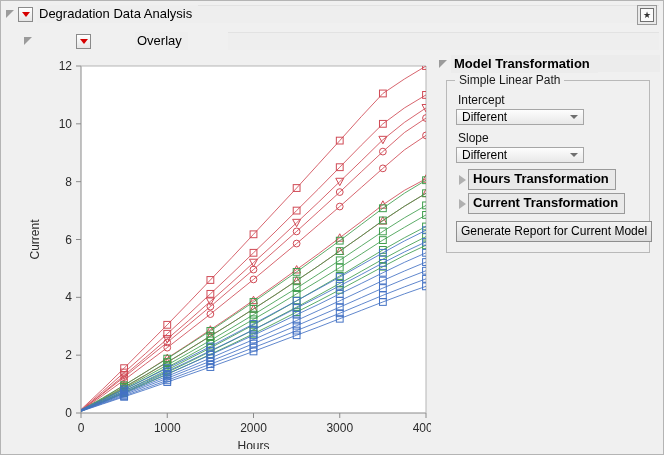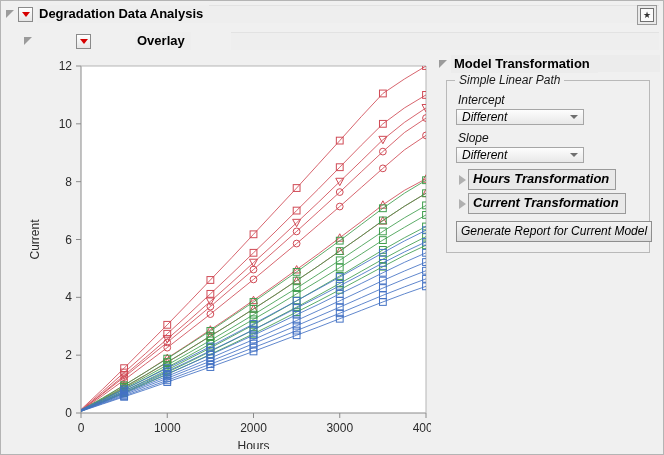--- a/index.html
+++ b/index.html
@@ -40,21 +40,21 @@
     display:flex;align-items:center;justify-content:center;
     margin-right:4px;
   }
   .redbtn:after{
     content:"";width:0;height:0;
     border-left:4px solid transparent;
     border-right:4px solid transparent;
     border-top:5px solid #d60000;
   }
   .outline-title{
-    font-weight:bold;font-size:13px;letter-spacing:0px;
+    font-weight:normal;font-size:13px;letter-spacing:0px;
     background:#eeeeee;
     padding:1px 6px 2px 2px;
     line-height:15px;
     white-space:nowrap;
   }
   .outline-bar{
     flex:1 1 auto;height:17px;background:#eeeeee;border-top:1px solid #e2e2e2;
   }
   .star-box{
     position:absolute;right:6px;top:4px;width:18px;height:18px;
@@ -84,21 +84,20 @@
   .ms-bar{flex:1 1 auto;height:17px;background:#ececec;}
 
   .groupbox{
     position:relative;
     margin:7px 0 0 8px;
     width:204px;
     border:1px solid #b9b9b9;
     background:#f0f0f0;
     padding:12px 9px 10px 9px;
     box-sizing:border-box;
-    font-style:italic;
   }
   .group-legend{
     position:absolute;left:8px;top:-8px;
     background:#f0f0f0;padding:0 4px;
     font-size:12px;color:#1a1a1a;
     white-space:nowrap;
   }
   .field-label{font-size:12px;color:#111;margin:0 0 2px 2px;line-height:14px;}
   .combo{
     position:relative;

